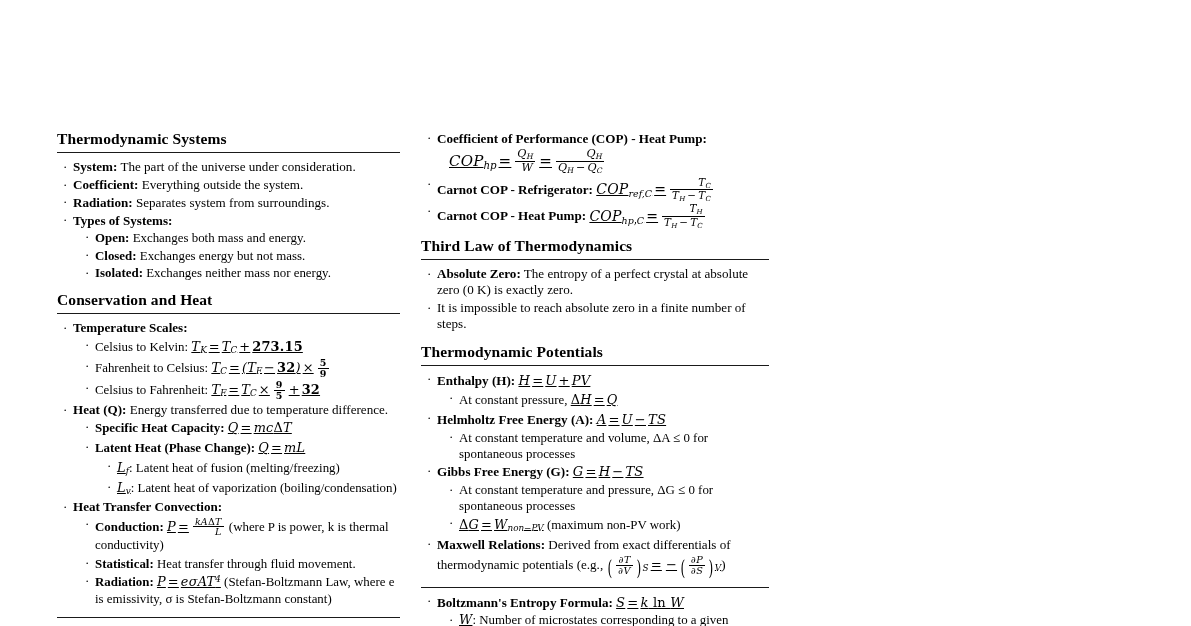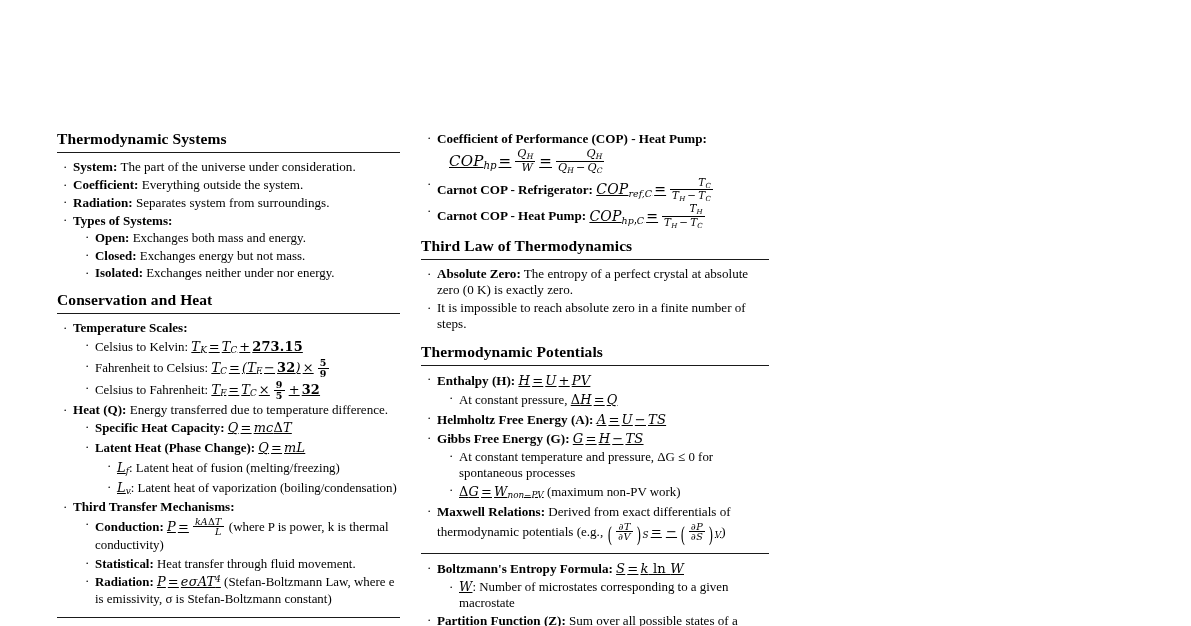--- a/index.html
+++ b/index.html
@@ -124,21 +124,21 @@
       <div class="sec-title">Thermodynamic Systems</div>
       <hr class="rule">
       <ul class="lvl1">
         <li><span class="bul">·</span><b>System:</b> <span>The part of the universe under consideration.</span></li>
         <li><span class="bul">·</span><b>Coefficient:</b> <span>Everything outside the system.</span></li>
         <li><span class="bul">·</span><b>Radiation:</b> <span>Separates system from surroundings.</span></li>
         <li><span class="bul">·</span><b>Types of Systems:</b>
           <ul class="lvl2">
             <li><span class="bul">·</span><b>Open:</b> <span>Exchanges both mass and energy.</span></li>
             <li><span class="bul">·</span><b>Closed:</b> <span>Exchanges energy but not mass.</span></li>
-            <li><span class="bul">·</span><b>Isolated:</b> <span>Exchanges neither under nor energy.</span></li>
+            <li><span class="bul">·</span><b>Isolated:</b> <span>Exchanges neither mass nor energy.</span></li>
           </ul>
         </li>
       </ul>
     </div>
 
     <div class="section">
       <div class="sec-title">Conservation and Heat</div>
       <hr class="rule">
       <ul class="lvl1">
 
@@ -160,21 +160,21 @@
             <li style="line-height:1.36"><span class="bul">·</span><b>Latent Heat (Phase Change):</b>
               <span class="m">Q<span class="op">=</span>mL</span>
               <ul class="lvl3">
                 <li style="line-height:1.40"><span class="bul">·</span><span class="m">L<sub>f</sub></span><span>: Latent heat of fusion (melting/freezing)</span></li>
                 <li style="line-height:1.40"><span class="bul">·</span><span class="m">L<sub>v</sub></span><span>: Latent heat of vaporization (boiling/condensation)</span></li>
               </ul>
             </li>
           </ul>
         </li>
 
-        <li><span class="bul">·</span><b>Third Transfer Mechanisms:</b>
+        <li><span class="bul">·</span><b>Heat Transfer Convection:</b>
           <ul class="lvl2">
             <li style="line-height:1.34"><span class="bul">·</span><b>Conduction:</b>
               <span class="m">P<span class="op">=</span><span class="frac"><span class="n">kA<span class="up">Δ</span>T</span><span class="d">L</span></span></span>
               <span>(where P is power, k is thermal conductivity)</span></li>
             <li><span class="bul">·</span><b>Statistical:</b> <span>Heat transfer through fluid movement.</span></li>
             <li style="line-height:1.30"><span class="bul">·</span><b>Radiation:</b>
               <span class="m">P<span class="op">=</span>eσAT<sup>4</sup></span>
               <span>(Stefan-Boltzmann Law, where e is emissivity, σ is Stefan-Boltzmann constant)</span></li>
           </ul>
         </li>
@@ -229,21 +229,21 @@
           <span class="m">H<span class="op">=</span>U<span class="op">+</span>PV</span>
           <ul class="lvl2">
             <li style="line-height:1.44"><span class="bul">·</span><span>At constant pressure,</span>
               <span class="m"><span class="up">Δ</span>H<span class="op">=</span>Q</span></li>
           </ul>
         </li>
 
         <li style="line-height:1.36"><span class="bul">·</span><b>Helmholtz Free Energy (A):</b>
           <span class="m">A<span class="op">=</span>U<span class="op">−</span>TS</span>
           <ul class="lvl2">
-            <li><span class="bul">·</span></li>
+            <li><span class="bul">·</span><span>At constant temperature and volume, ΔA ≤ 0 for spontaneous processes</span></li>
           </ul>
         </li>
 
         <li style="line-height:1.36"><span class="bul">·</span><b>Gibbs Free Energy (G):</b>
           <span class="m">G<span class="op">=</span>H<span class="op">−</span>TS</span>
           <ul class="lvl2">
             <li><span class="bul">·</span><span>At constant temperature and pressure, ΔG ≤ 0 for spontaneous processes</span></li>
             <li style="line-height:1.45"><span class="bul">·</span><span class="m"><span class="up">Δ</span>G<span class="op">=</span>W<sub>non−PV</sub></span>
               <span>(maximum non-PV work)</span></li>
           </ul>

